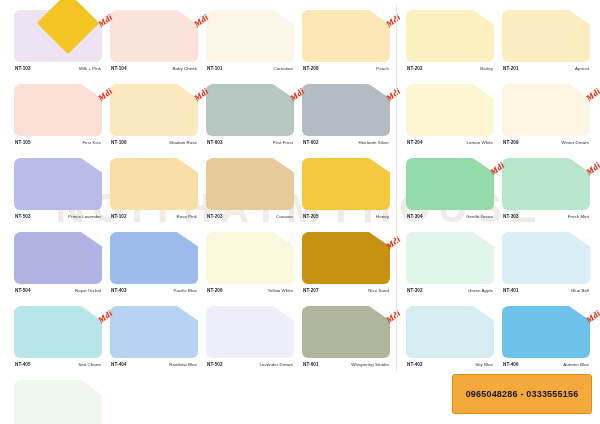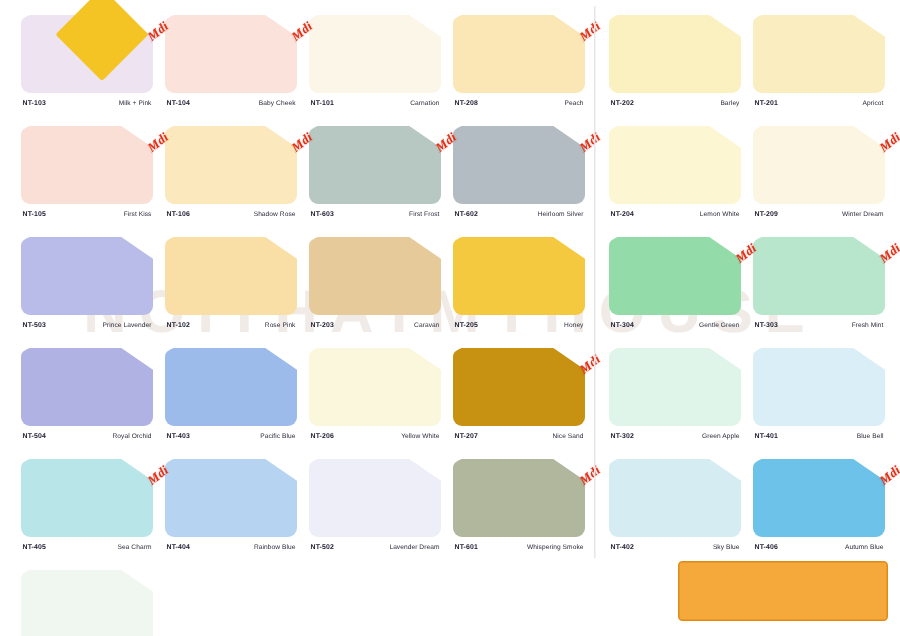--- a/index.html
+++ b/index.html
@@ -377,15 +377,16 @@
         <div class="chip cut" style="background: rgb(108, 194, 232);"></div>
         <div class="mdi">Mdi</div>
         <div class="labels">
           <span class="code">NT-406</span>
           <span class="cname">Autumn Blue</span>
         </div>
       </div>
     </div>
 
   <div class="banner">
+    <div class="banner-phone">0965048286 - 0333555156</div>
   </div>
 
 </div>
 
 </body></html>

